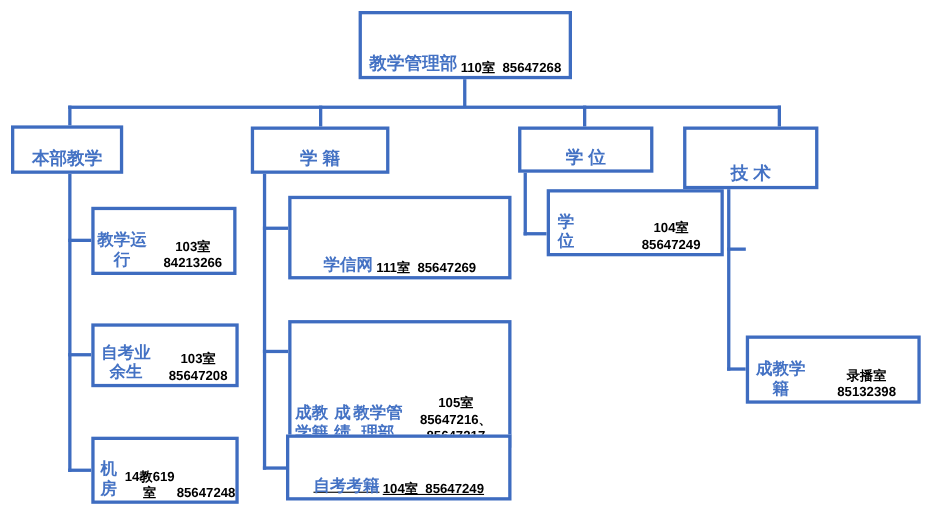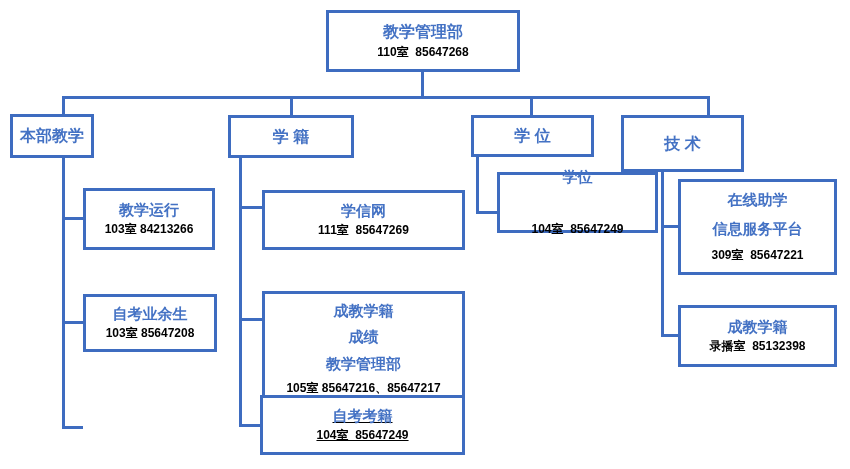--- a/index.html
+++ b/index.html
@@ -2,21 +2,21 @@
 <html style="--line: #3e6cc0; --title: #4472c4; --detail: #000000;"><head>
 <meta charset="utf-8">
 <style>
   :root { --line:#3e6cc0; --title:#4472c4; --detail:#000000; }
   html,body{margin:0;padding:0;background:#ffffff;}
   body{font-family:"Liberation Sans","DejaVu Sans",sans-serif;}
   #canvas{position:relative;width:850px;height:469px;background:#ffffff;overflow:hidden;}
   .node{
     position:absolute;box-sizing:border-box;background:#ffffff;
     border:3px solid var(--line);
-    display:flex;flex-direction:column;align-items:center;justify-content:center;
+    display:flex;flex-direction:row;align-items:flex-end;justify-content:center;
     text-align:center;gap:3px;z-index:2;
   }
   .t{color:var(--title);font-weight:bold;font-size:15px;line-height:1.25;white-space:pre-wrap;}
   .d{color:var(--detail);font-weight:bold;font-size:12px;line-height:1.25;white-space:pre-wrap;}
   .hdr .t{font-size:16px;}
   .root .t{font-size:16px;}
   .spread{justify-content:space-evenly;gap:0;}
   .tight{gap:0;}
   .tight .d{line-height:1.2;}
   .vl{position:absolute;width:3px;background:var(--line);z-index:1;}
@@ -49,65 +49,65 @@
 
   <div class="vl" style="left:661px;top:156px;height:181px;"></div>
   <div class="hl" style="left:661px;top:225px;width:17px;"></div>
   <div class="hl" style="left:661px;top:334px;width:17px;"></div>
 
   <div class="node root" style="left:326px;top:10px;width:194px;height:62px;">
     <div class="t">教学管理部</div>
     <div class="d">110室  85647268</div>
   </div>
 
-  <div class="node hdr" style="left:10px;top:114px;width:84px;height:44px;">
+  <div class="node hdr" style="left:10px;top:114px;width:102px;height:44px;">
     <div class="t">本部教学</div>
   </div>
   <div class="node hdr" style="left:471px;top:115px;width:123px;height:42px;">
     <div class="t">学 位</div>
   </div>
   <div class="node hdr" style="left:228px;top:115px;width:126px;height:43px;">
     <div class="t">学 籍</div>
   </div>
   <div class="node hdr" style="left:621px;top:115px;width:123px;height:57px;">
     <div class="t">技 术</div>
   </div>
 
   <div class="node" style="left:83px;top:188px;width:132px;height:62px;">
     <div class="t">教学运行</div>
     <div class="d">103室 84213266</div>
   </div>
   <div class="node" style="left:83px;top:294px;width:134px;height:58px;">
     <div class="t">自考业余生</div>
     <div class="d">103室 85647208</div>
   </div>
+  <div class="node tight" style="left:83px;top:397px;width:134px;height:61px;">
+    <div class="t">机房</div>
+    <div class="d">14教619室</div>
+    <div class="d">85647248</div>
+  </div>
 
-  <div class="node" style="left:262px;top:178px;width:203px;height:60px;margin-top:12px;">
+  <div class="node" style="left:262px;top:178px;width:203px;height:76px;">
     <div class="t">学信网</div>
     <div class="d">111室  85647269</div>
   </div>
   <div class="node spread" style="left:262px;top:262px;width:203px;height:116px;margin-top:29px;">
     <div class="t">成教学籍</div>
     <div class="t">成绩</div>
     <div class="t">教学管理部</div>
     <div class="d">105室 85647216、85647217</div>
   </div>
   <div class="node" style="left:260px;top:395px;width:205px;height:60px;text-decoration:underline;">
     <div class="t">自考考籍</div>
     <div class="d">104室  85647249</div>
   </div>
 
   <div class="node" style="left:497px;top:172px;width:161px;height:61px;gap:36px;">
     <div class="t">学位</div>
     <div class="d">104室  85647249</div>
   </div>
 
-  <div class="node spread" style="left:678px;top:179px;width:159px;height:96px;">
-    <div class="t">在线助学</div>
-    <div class="t">信息服务平台</div>
-    <div class="d">309室  85647221</div>
-  </div>
   <div class="node" style="left:678px;top:305px;width:159px;height:62px;">
     <div class="t">成教学籍</div>
     <div class="d">录播室  85132398</div>
   </div>
 
 </div>
 
 </body></html>

